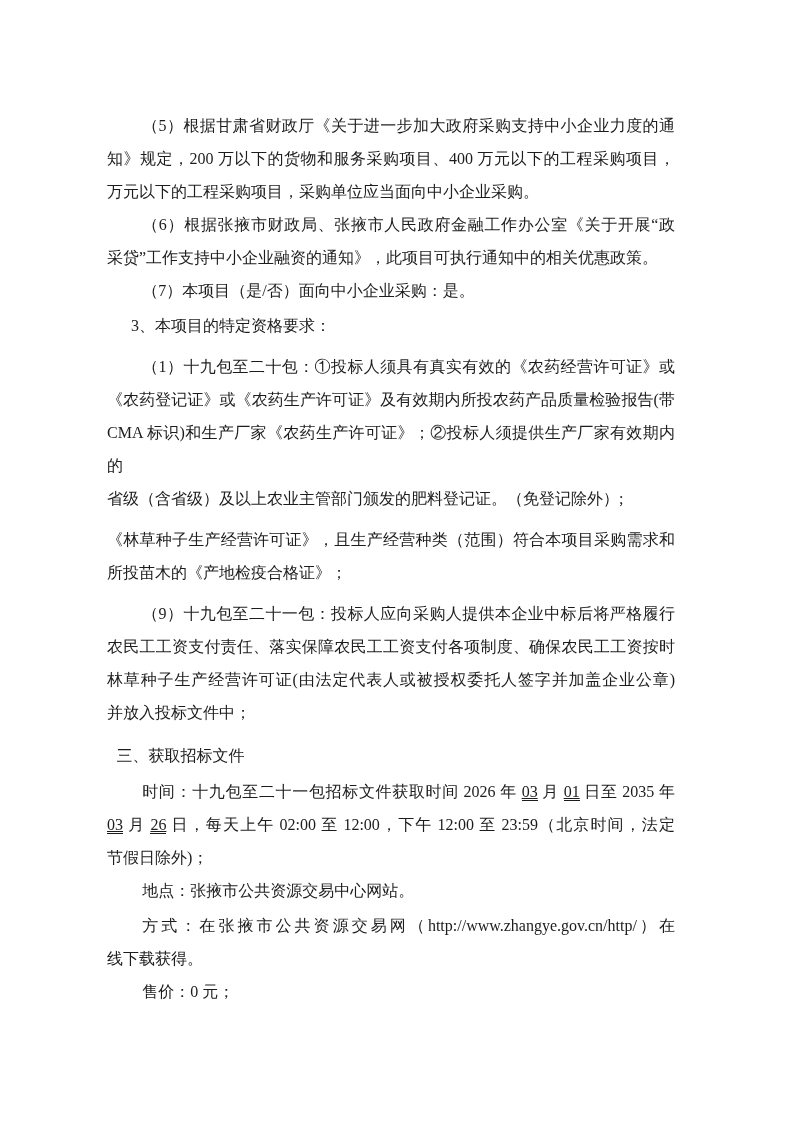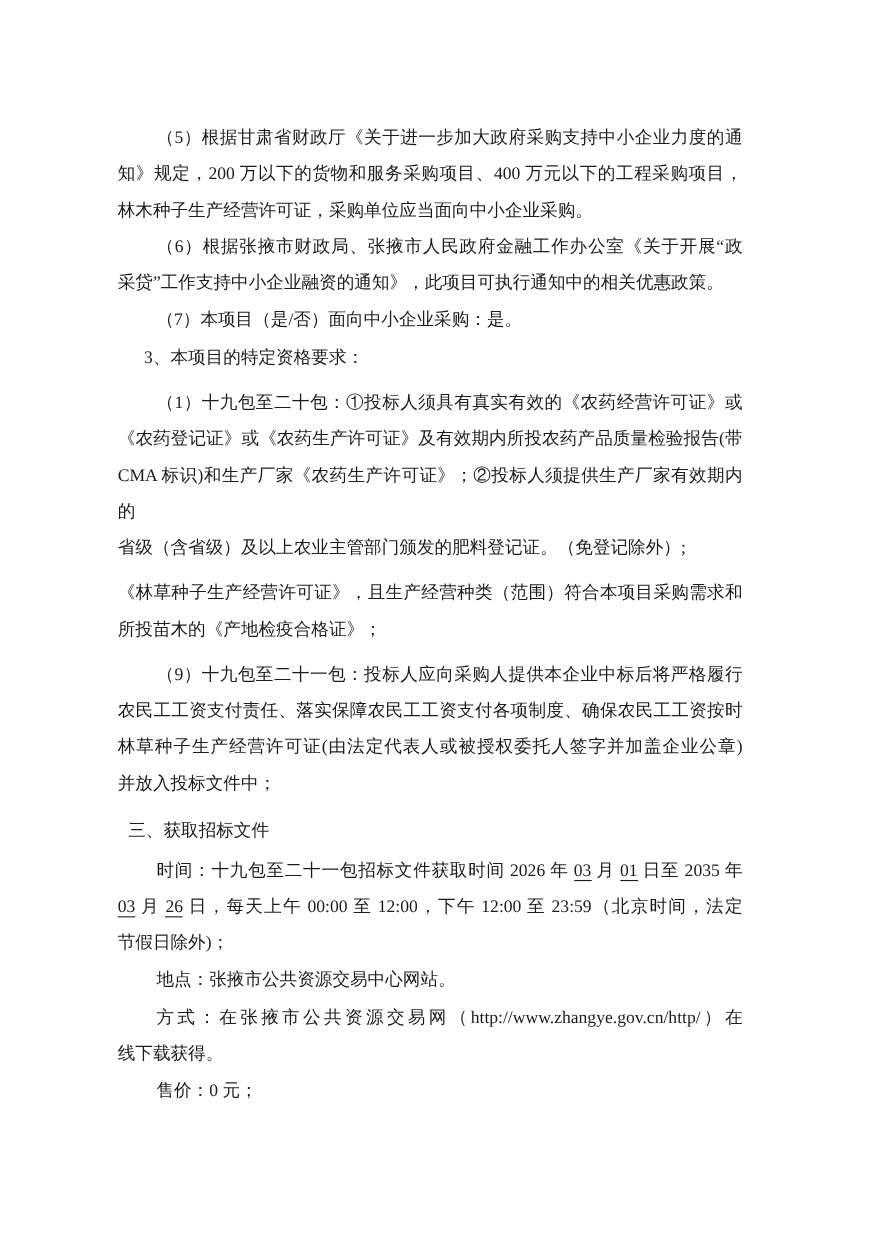--- a/index.html
+++ b/index.html
@@ -43,31 +43,32 @@
   }
   .heading-sec {
     padding-left: 0.6em;
   }
   .mt2  { margin-top: 2px; }
   .mt3  { margin-top: 3px; }
   .mt8  { margin-top: 8px; }
   .mt10 { margin-top: 10px; }
   .u {
     border-bottom: 1px solid currentColor;
+    text-decoration: underline;
   }
 </style>
 </head>
 <body>
 
 <div class="page">
 
   <div class="para">
     <div class="line first">（5）根据甘肃省财政厅《关于进一步加大政府采购支持中小企业力度的通</div>
     <div class="line">知》规定，200 万以下的货物和服务采购项目、400 万元以下的工程采购项目，</div>
-    <div class="line last">林木种子生产经营许可证，采购单位应当面向中小企业采购。</div>
+    <div class="line last">万元以下的工程采购项目，采购单位应当面向中小企业采购。</div>
   </div>
 
   <div class="para">
     <div class="line first">（6）根据张掖市财政局、张掖市人民政府金融工作办公室《关于开展“政</div>
     <div class="line last">采贷”工作支持中小企业融资的通知》，此项目可执行通知中的相关优惠政策。</div>
   </div>
 
   <div class="para">
     <div class="line first last">（7）本项目（是/否）面向中小企业采购：是。</div>
   </div>
@@ -94,21 +95,21 @@
     <div class="line">林草种子生产经营许可证(由法定代表人或被授权委托人签字并加盖企业公章)</div>
     <div class="line last">并放入投标文件中；</div>
   </div>
 
   <div class="para heading-sec mt10">
     <div class="line last">三、获取招标文件</div>
   </div>
 
   <div class="para mt3">
     <div class="line first"><span>时间：十九包至二十一包招标文件获取时间 2026 年 </span><span class="u">03</span><span> 月 </span><span class="u">01</span><span> 日至 2035 年</span></div>
-    <div class="line"><span class="u">03</span><span> 月 </span><span class="u">26</span><span> 日，每天上午 00:00 至 12:00，下午 12:00 至 23:59（北京时间，法定</span></div>
+    <div class="line"><span class="u">03</span><span> 月 </span><span class="u">26</span><span> 日，每天上午 02:00 至 12:00，下午 12:00 至 23:59（北京时间，法定</span></div>
     <div class="line last">节假日除外)；</div>
   </div>
 
   <div class="para">
     <div class="line first last">地点：张掖市公共资源交易中心网站。</div>
   </div>
 
   <div class="para mt2">
     <div class="line first">方式：在张掖市公共资源交易网（http://www.zhangye.gov.cn/http/）在</div>
     <div class="line last">线下载获得。</div>

